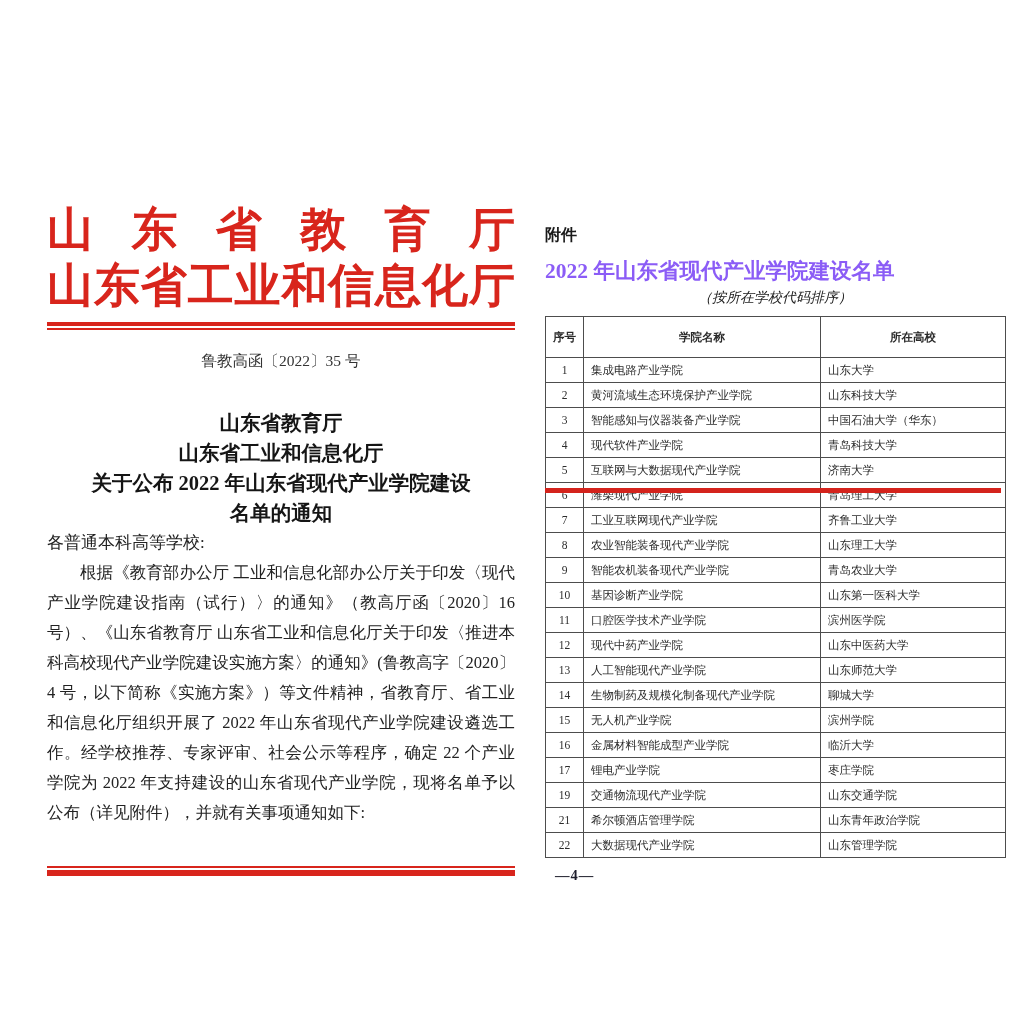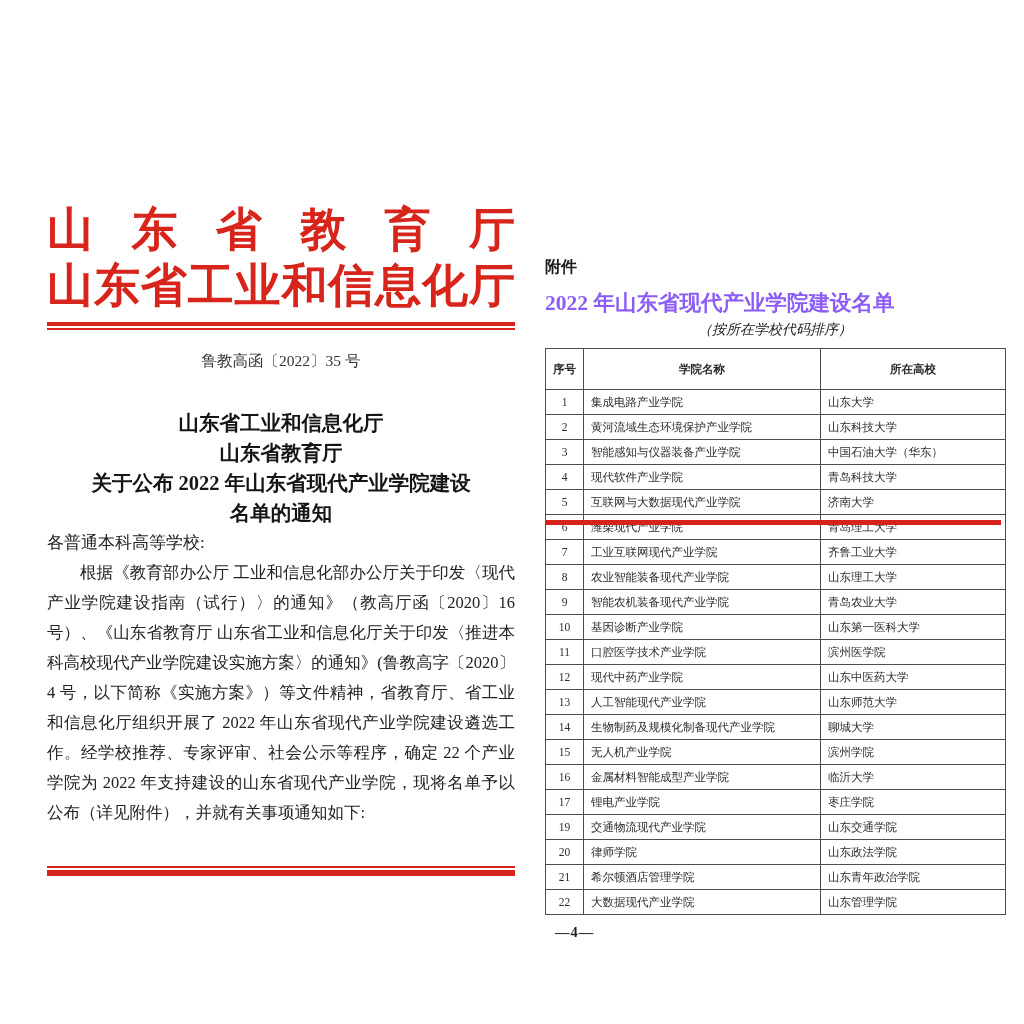--- a/index.html
+++ b/index.html
@@ -32,21 +32,21 @@
   .doc-number { margin-top: 20px; text-align: center; font-size: 15.5px; line-height: 22px; color: #333; }
   .doc-title { margin-top: 36px; text-align: center; font-weight: bold; font-size: 20.5px; line-height: 30px; color: #151515; }
   .salutation { font-size: 17px; line-height: 30px; }
   .body-para { font-size: 16.5px; line-height: 30px; text-align: justify; text-indent: 2em; }
   .bottom-rule { position: absolute; left: 47px; top: 866px; width: 468px; }
   .bottom-rule .thin  { height: 1.5px; background: var(--red); }
   .bottom-rule .gap   { height: 2.5px; background: transparent; }
   .bottom-rule .thick { height: 6px; background: var(--red); }
 
   
-  .attachment { position: absolute; left: 545px; top: 224px; width: 460px; margin-top: 32px; }
+  .attachment { position: absolute; left: 545px; top: 224px; width: 460px; }
   .att-label { font-weight: bold; font-size: 16px; line-height: 22px; color: #1a1a1a; }
   .att-title { margin-top: 10px; text-align: left; font-weight: bold; font-size: 21.5px; line-height: 30px; color: #8b5cf6; white-space: nowrap; }
   .att-subtitle { margin-top: 2px; text-align: center; font-size: 14px; line-height: 20px; color: #222; font-style: italic; }
   .table-wrap { position: relative; margin-top: 8px; }
   table { border-collapse: collapse; width: 460px; table-layout: fixed; }
   th, td {
     border: 1px solid var(--table-border);
     font-size: 11.5px; height: 24px; line-height: 24px;
     padding: 0 7px; overflow: hidden; white-space: nowrap;
     color: #2b2b2b;
@@ -92,22 +92,22 @@
 
     <div class="hdr-rule">
       <div class="thick"></div>
       <div class="gap"></div>
       <div class="thin"></div>
     </div>
 
     <div class="doc-number">鲁教高函〔2022〕35 号</div>
 
     <div class="doc-title">
+      <div>山东省教育厅</div>
       <div>山东省工业和信息化厅</div>
-      <div>山东省教育厅</div>
       <div>关于公布 2022 年山东省现代产业学院建设</div>
       <div>名单的通知</div>
     </div>
 
     <div class="salutation">各普通本科高等学校:</div>
 
     <div class="body-para">根据《教育部办公厅 工业和信息化部办公厅关于印发〈现代产业学院建设指南（试行）〉的通知》（教高厅函〔2020〕16 号）、《山东省教育厅 山东省工业和信息化厅关于印发〈推进本科高校现代产业学院建设实施方案〉的通知》(鲁教高字〔2020〕4 号，以下简称《实施方案》）等文件精神，省教育厅、省工业和信息化厅组织开展了 2022 年山东省现代产业学院建设遴选工作。经学校推荐、专家评审、社会公示等程序，确定 22 个产业学院为 2022 年支持建设的山东省现代产业学院，现将名单予以公布（详见附件），并就有关事项通知如下:</div>
   </div>
 
   <div class="bottom-rule">
@@ -220,25 +220,20 @@
               <td class="num">17</td>
               <td>锂电产业学院</td>
               <td>枣庄学院</td>
             </tr>
             <tr>
               <td class="num">19</td>
               <td>交通物流现代产业学院</td>
               <td>山东交通学院</td>
             </tr>
             <tr>
-              <td class="num">20</td>
-              <td>律师学院</td>
-              <td>山东政法学院</td>
-            </tr>
-            <tr>
               <td class="num">21</td>
               <td>希尔顿酒店管理学院</td>
               <td>山东青年政治学院</td>
             </tr>
             <tr>
               <td class="num">22</td>
               <td>大数据现代产业学院</td>
               <td>山东管理学院</td>
             </tr>
           </tbody>

